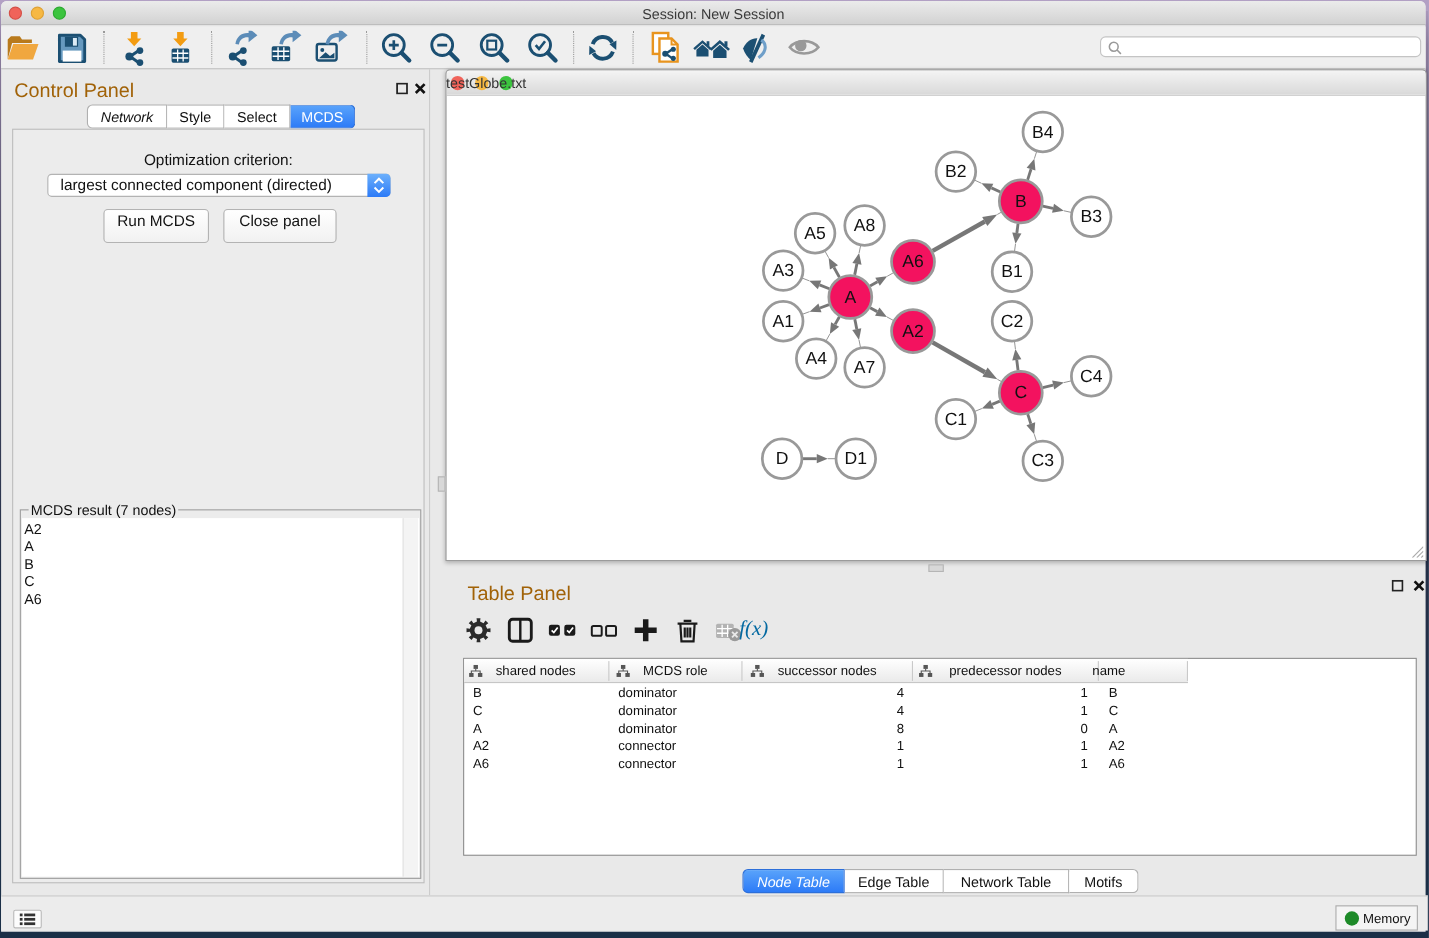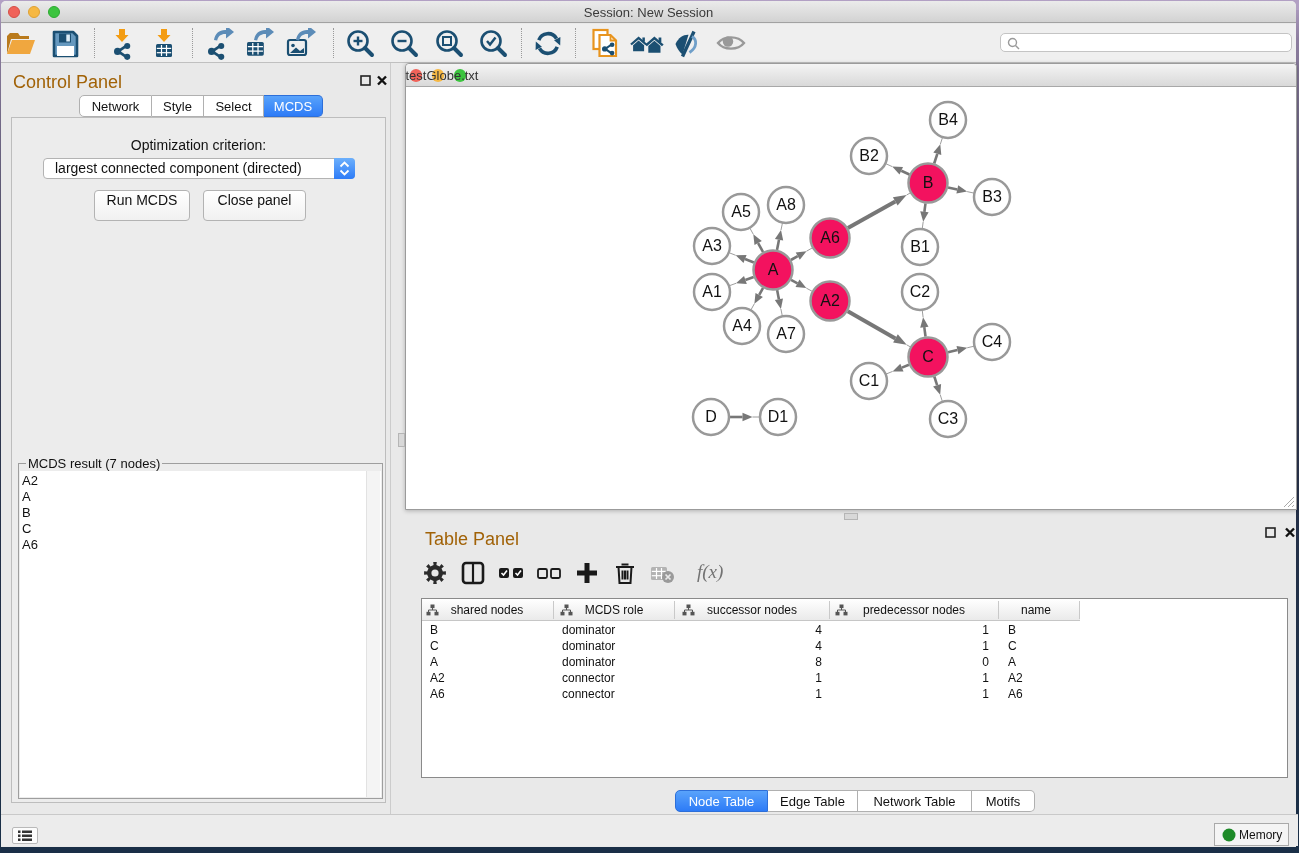--- a/index.html
+++ b/index.html
@@ -10,21 +10,21 @@
 .tl { position:absolute; top:5px; width:12px; height:12px; border-radius:50%; }
 #titlebar .title { position:absolute; width:100%; text-align:center; top:4px; font-size:13px; color:#3a3a3a; }
 #toolbar { position:absolute; left:0; top:23px; width:100%; height:39px; background:#efefef; border-bottom:1px solid #c0c0c0; }
 .tsep { position:absolute; top:4px; height:30px; width:0; border-left:1px dotted #9a9a9a; }
 #searchbox { position:absolute; left:999px; top:9px; width:292px; height:19px; background:#ffffff; border:1px solid #c4c4c4; border-radius:5px; }
 #main { position:absolute; left:0; top:62px; width:100%; height:751px; }
 #cpanel { position:absolute; left:0; top:0; width:390px; height:100%; border-right:1px solid #cccccc; }
 .pan-title { font-size:18px; color:#a16207; }
 .tabs { position:absolute; display:flex; }
 .tab { height:22px; background:#ffffff; border:1px solid #b0b0b0; border-left:none; font-size:13px; color:#111; text-align:center; line-height:21px; }
-.tab.first { border-left:1px solid #b0b0b0; border-radius:5px 0 0 5px; }
+.tab.first { border-left:1px solid #b0b0b0; border-radius:5px 0 0 5px;font-style:italic; }
 .tab.last { border-radius:0 5px 5px 0; }
 .tab.sel { background:linear-gradient(#59a3fb,#2d7bf7); color:#ffffff; border-color:#2d6fd9; }
 #cp-content { position:absolute; left:10px; top:54px; width:375px; height:686px; background:#ececec; border:1px solid #bdbdbd; }
 #optlabel { position:absolute; left:0; top:19px; width:100%; text-align:center; font-size:14px; color:#111; }
 #combo { position:absolute; left:31px; top:40px; width:312px; height:21px; background:#ffffff; border:1px solid #b3b3b3; border-radius:4px; font-size:14px; color:#111; line-height:19px; padding-left:11px; }
 #combo .spin { position:absolute; right:-1px; top:-1px; width:21px; height:21px; background:linear-gradient(#6cb0fc,#2d7bf7); border-radius:0 4px 4px 0; }
 .btn { position:absolute; height:31px; background:linear-gradient(#ffffff,#f1f1f1); border:1px solid #b3b3b3; border-radius:4px; font-size:14px; color:#111; text-align:center; line-height:19px; }
 #groupbox { position:absolute; left:6px; top:345px; width:365px; height:336px; border:1px solid #9e9e9e; }
 #grouptitle { position:absolute; left:7px; top:-8px; background:#ececec; font-size:13px; color:#111; padding:0 2px; }
 #mlist { position:absolute; left:1px; top:7px; width:361px; height:326px; background:#ffffff; font-size:13px; color:#111; padding-top:2px; }
@@ -386,21 +386,21 @@
           <path d="M6.5 4 L6.5 6 M2.5 8 L2.5 6 L10.5 6 L10.5 8" stroke="#555555" stroke-width="1" fill="none"></path>
         </svg>
         <div class="hdr" style="left:269px;width:122px;text-align:center">successor nodes</div>
         <svg class="abs" style="left:413px;top:5px" width="13" height="12" viewBox="0 0 13 12">
           <rect x="4.5" y="0.5" width="4" height="3.6" fill="#555555"></rect>
           <rect x="0.5" y="7.8" width="4" height="3.6" fill="#555555"></rect>
           <rect x="8.5" y="7.8" width="4" height="3.6" fill="#555555"></rect>
           <path d="M6.5 4 L6.5 6 M2.5 8 L2.5 6 L10.5 6 L10.5 8" stroke="#555555" stroke-width="1" fill="none"></path>
         </svg>
         <div class="hdr" style="left:422px;width:140px;text-align:center">predecessor nodes</div>
-        <div class="hdr" style="left:571px;width:86px;text-align:center">name</div>
+        <div class="hdr" style="left:571px;width:86px;">name</div>
         <div class="cell" style="left:8px;top:23px">B</div>
         <div class="cell" style="left:140px;top:23px">dominator</div>
         <div class="cell num" style="left:320px;top:23px;width:80px">4</div>
         <div class="cell num" style="left:487px;top:23px;width:80px">1</div>
         <div class="cell" style="left:586px;top:23px">B</div>
         <div class="cell" style="left:8px;top:39px">C</div>
         <div class="cell" style="left:140px;top:39px">dominator</div>
         <div class="cell num" style="left:320px;top:39px;width:80px">4</div>
         <div class="cell num" style="left:487px;top:39px;width:80px">1</div>
         <div class="cell" style="left:586px;top:39px">C</div>
@@ -464,21 +464,21 @@
         <g stroke="#ffffff" stroke-width="1.2">
           <line x1="0.8" y1="4.4" x2="15.2" y2="4.4"></line>
           <line x1="0.8" y1="8.7" x2="15.2" y2="8.7"></line>
           <line x1="5.5" y1="1" x2="5.5" y2="12"></line>
           <line x1="10.5" y1="1" x2="10.5" y2="12"></line>
         </g>
       </g>
       <circle cx="19" cy="15" r="6" fill="#9a9a9a"></circle>
       <path d="M16.5 12.5 L21.5 17.5 M21.5 12.5 L16.5 17.5" stroke="#e9e9e9" stroke-width="1.7"></path>
     </svg>
-    <div class="abs" style="left:696px;top:560px;font-family:'Liberation Serif',serif;font-style:italic;font-size:19px;color:#737373">f(x)</div>
+    <div class="abs" style="left:671px;top:560px;font-family:'Liberation Serif',serif;font-style:italic;font-size:19px;color:#0369a1">f(x)</div>
   <div id="statusbar">
     <div id="listbtn"><svg width="24" height="15" viewBox="0 0 24 15">
           <g fill="#333">
             <rect x="5" y="2.5" width="2.5" height="2.5"></rect>
             <rect x="9" y="2.5" width="10" height="2.5"></rect>
             <rect x="5" y="6.5" width="2.5" height="2.5"></rect>
             <rect x="9" y="6.5" width="10" height="2.5"></rect>
             <rect x="5" y="10.5" width="2.5" height="2.5"></rect>
             <rect x="9" y="10.5" width="10" height="2.5"></rect>
           </g>

